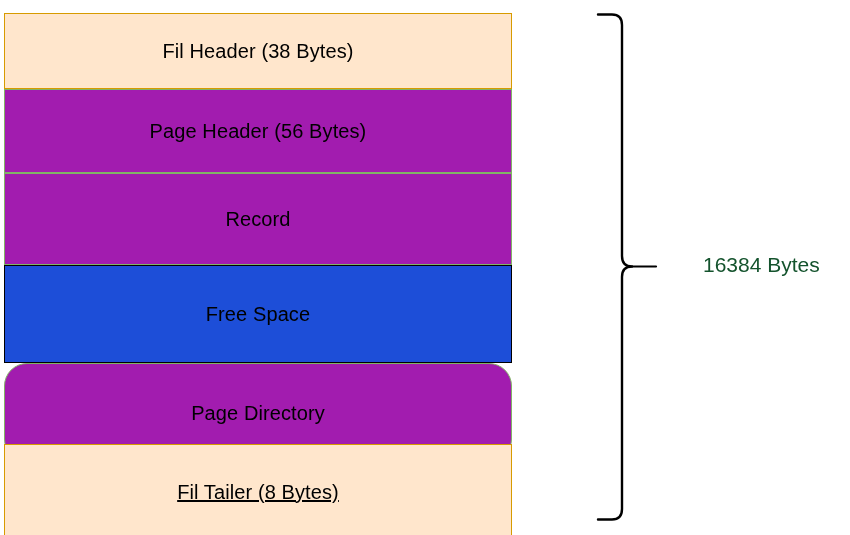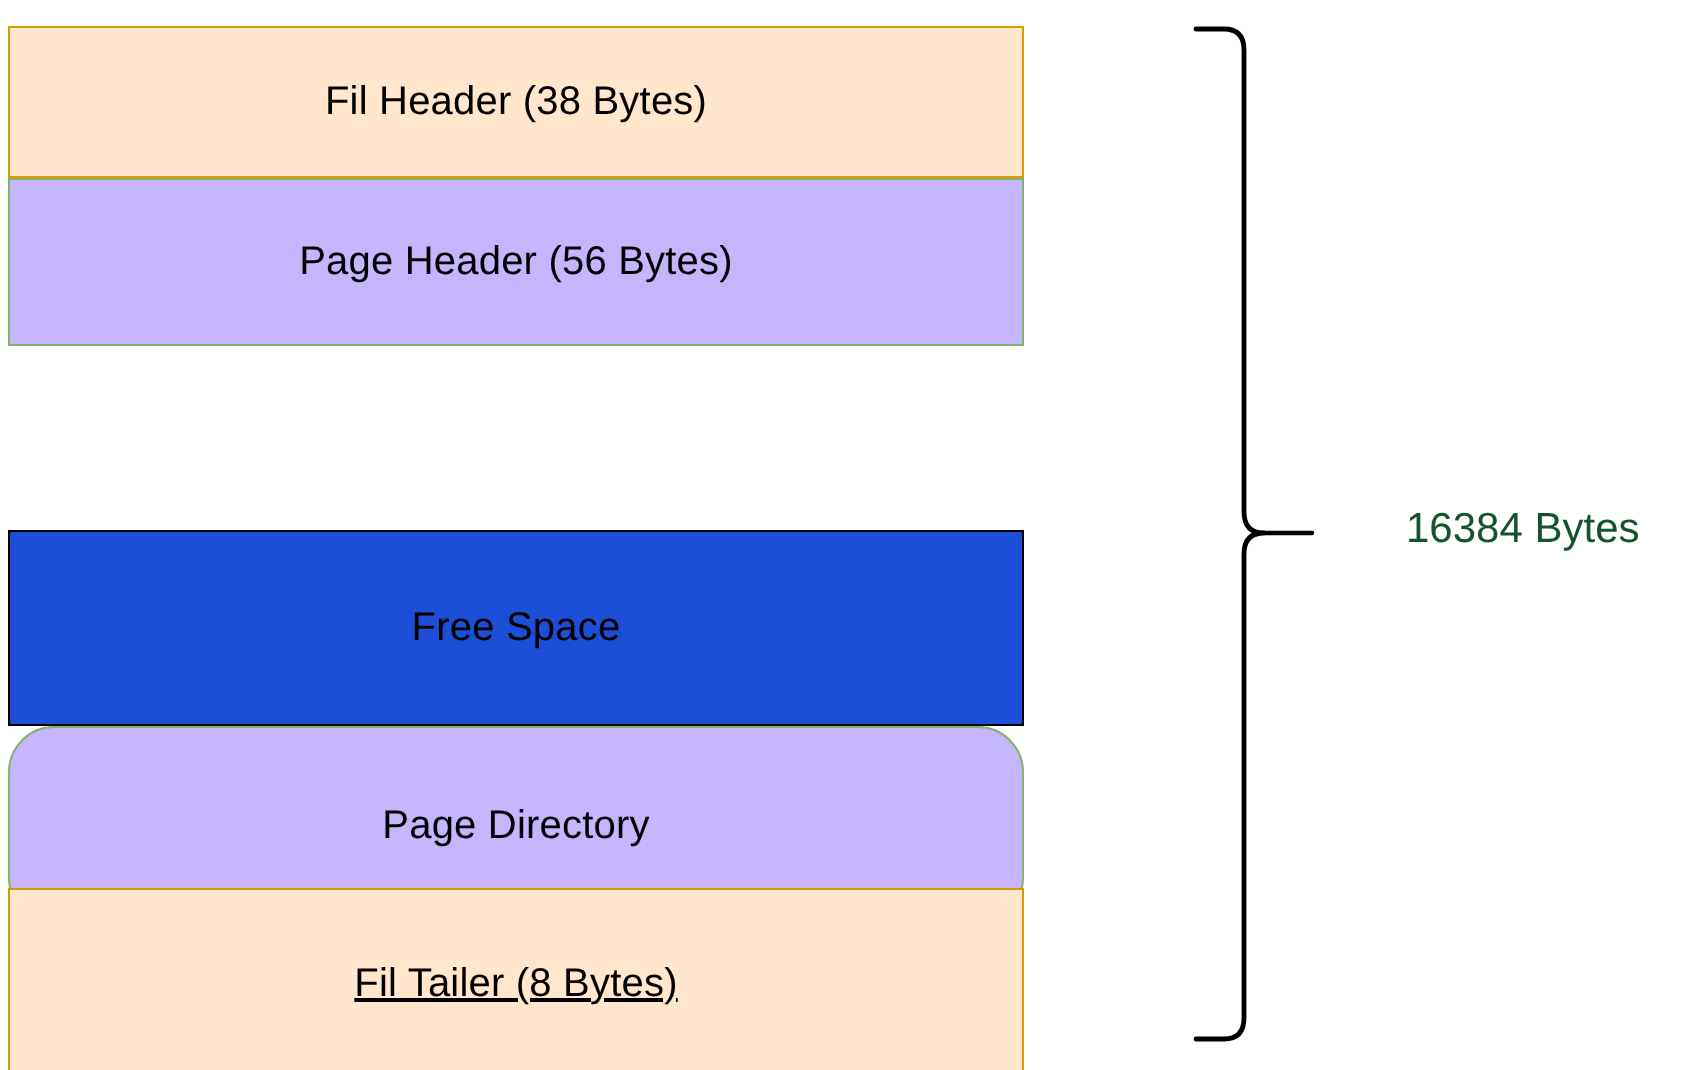--- a/index.html
+++ b/index.html
@@ -47,21 +47,21 @@
     letter-spacing: 0.1px;
     text-align: center;
     white-space: nowrap;
   }
 
   .block.orange {
     background: #ffe6cc;
     border-color: #d79b00;
   }
   .block.green {
-    background: #c4b5fd;
+    background: #a21caf;
     border-color: #82b366;
   }
   .block.plain {
     background: #1d4ed8;
     border-color: #000000;
     border-width: 1.5px;
   }
 
   
   #brace-group {
@@ -93,20 +93,23 @@
   <div id="page-stack">
 
     <div class="block orange" style="top:0px; height:76px;">
       <span class="block-label">Fil Header (38 Bytes)</span>
     </div>
 
     <div class="block green" style="top:76px; height:84px;">
       <span class="block-label">Page Header (56 Bytes)</span>
     </div>
 
+    <div class="block green" style="top:160px; height:92px;">
+      <span class="block-label">Record</span>
+    </div>
 
     <div class="block plain" style="top:252px; height:98px;">
       <span class="block-label">Free Space</span>
     </div>
 
     <div class="block green" style="top:350px; height:99px;border-radius:23px;">
       <span class="block-label">Page Directory</span>
     </div>
 
     <div class="block orange" style="top:431px; height:96px;text-decoration:underline;">

